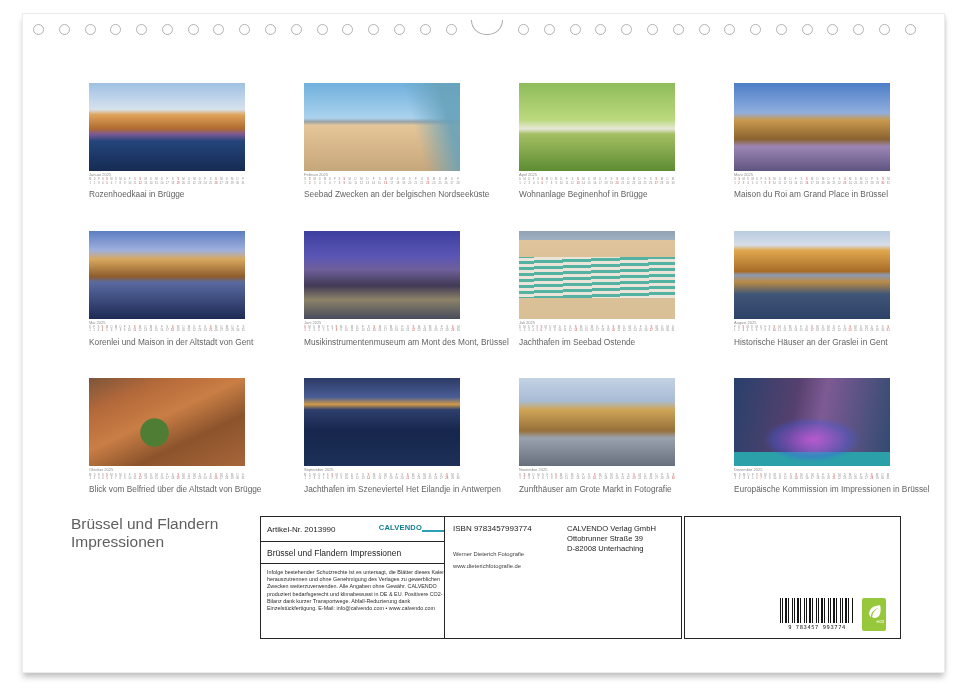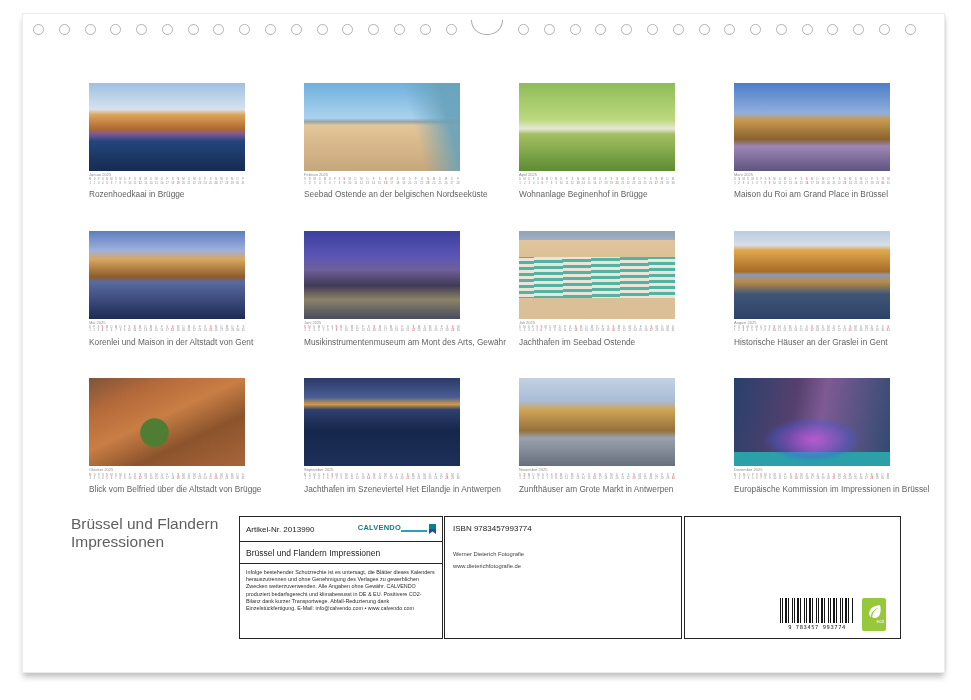--- a/index.html
+++ b/index.html
@@ -47,21 +47,21 @@
       linear-gradient(155deg,#7d553a 0%,#b4693a 22%,#c97e45 45%,#8c542c 68%,#a8653a 100%);}
   .m10{background:linear-gradient(180deg,#c3d2e3 0%,#a9bcd6 26%,#cfa557 36%,#96703a 60%,#9aa2ae 68%,#676f7d 100%);}
   .m11{background-image:radial-gradient(ellipse 42% 34% at 50% 70%,rgba(225,90,250,.6),rgba(70,90,230,.35) 58%,rgba(0,0,0,0) 75%),
       linear-gradient(0deg,#2ba0a8 0 16%,rgba(0,0,0,0) 16%),
       linear-gradient(100deg,#29406b 0%,#55406e 38%,#7e5a93 55%,#2f4a70 100%);}
   
   .title{position:absolute;left:48px;top:501px;width:175px;
     font-size:15.5px;line-height:1.18;color:#5f5f5f;}
   .box{position:absolute;top:502px;height:123px;border:1.6px solid #262626;
     background:#fff;box-sizing:border-box;}
-  .box1{left:216px;width:204px;}
+  .box1{left:237px;width:204px;}
   .box2{left:421px;width:238px;}
   .box3{left:661px;width:217px;}
   .b1r1{display:flex;justify-content:space-between;align-items:center;
     padding:3px 6px;border-bottom:1.6px solid #262626;height:25px;box-sizing:border-box;}
   .artikel{font-size:8px;color:#222;}
   .logo{display:flex;align-items:flex-start;gap:2px;}
   .logo-col{display:flex;flex-direction:row;align-items:flex-end;text-align:right;}
   .logo-text{color:#0e7d91;font-weight:bold;font-size:7.5px;letter-spacing:.2px;line-height:1;}
   .logo-tag{width:26px;height:1.5px;background:#2aa0b4;margin-top:1.5px;}
   .flag{width:7px;height:10px;background:linear-gradient(180deg,#0e7d91 55%,#1d4f9e 55%);
@@ -368,21 +368,21 @@
           </div>
           <div class="dc">
             <span>D</span>
             <span>27</span>
           </div>
           <div class="dc">
             <span>F</span>
             <span>28</span>
           </div>
         </div>
-        <div class="cap">Seebad Ostende an der belgischen Nordseeküste</div>
+        <div class="cap">Seebad Zwecken an der belgischen Nordseeküste</div>
       </div>
       <div class="cell">
         <div class="thumb m3"></div>
         <div class="mlabel">April 2025</div>
         <div class="days">
           <div class="dc">
             <span>D</span>
             <span>1</span>
           </div>
           <div class="dc">
@@ -884,21 +884,21 @@
           </div>
           <div class="dc sun">
             <span>S</span>
             <span>29</span>
           </div>
           <div class="dc">
             <span>M</span>
             <span>30</span>
           </div>
         </div>
-        <div class="cap">Musikinstrumentenmuseum am Mont des Arts, Gewähr</div>
+        <div class="cap">Musikinstrumentenmuseum am Mont des Mont, Brüssel</div>
       </div>
       <div class="cell">
         <div class="thumb m6"></div>
         <div class="mlabel">Juli 2025</div>
         <div class="days">
           <div class="dc">
             <span>D</span>
             <span>1</span>
           </div>
           <div class="dc">
@@ -1531,21 +1531,21 @@
           </div>
           <div class="dc">
             <span>S</span>
             <span>29</span>
           </div>
           <div class="dc sun">
             <span>S</span>
             <span>30</span>
           </div>
         </div>
-        <div class="cap">Zunfthäuser am Grote Markt in Antwerpen</div>
+        <div class="cap">Zunfthäuser am Grote Markt in Fotografie</div>
       </div>
       <div class="cell">
         <div class="thumb m11"></div>
         <div class="mlabel">Dezember 2025</div>
         <div class="days">
           <div class="dc">
             <span>M</span>
             <span>1</span>
           </div>
           <div class="dc">
@@ -1689,20 +1689,25 @@
     <div class="b1r2">Brüssel und Flandern Impressionen</div>
     <div class="legal">Infolge bestehender Schutzrechte ist es untersagt, die Blätter dieses Kalenders herauszutrennen und ohne Genehmigung des Verlages zu gewerblichen Zwecken weiterzuverwenden. Alle Angaben ohne Gewähr. CALVENDO produziert bedarfsgerecht und klimabewusst in DE &amp; EU. Positivere CO2-Bilanz dank kurzer Transportwege. Abfall-Reduzierung dank Einzelstückfertigung. E-Mail: info@calvendo.com • www.calvendo.com</div>
   </div>
 
   <div class="box box2 b2">
     <div class="b2l">
       <div class="isbn">ISBN 9783457993774</div>
       <div class="photog">Werner Dieterich Fotografie</div>
       <div class="site">www.dieterichfotografie.de</div>
     </div>
+    <div class="b2r">
+      <div>CALVENDO Verlag GmbH</div>
+      <div>Ottobrunner Straße 39</div>
+      <div>D-82008 Unterhaching</div>
+    </div>
   </div>
 
   <div class="box box3">
     <div class="barcode">
       <div class="bars"></div>
       <div class="bdig">9 783457 993774</div>
     </div>
     <div class="eco">
       <svg viewBox="0 0 24 24" aria-hidden="true">
         <path d="M20 3C10 3.5 4.5 8.5 4.5 14.5c0 2.4 1 4.4 2.2 5.6.3-6 4.2-11 10.8-13.4-5.6 3.2-8.6 7.9-8.8 13.3 1 .6 2.3 1 3.8 1 6.5 0 9.7-7.5 7.5-18z" fill="#ffffff"></path>

